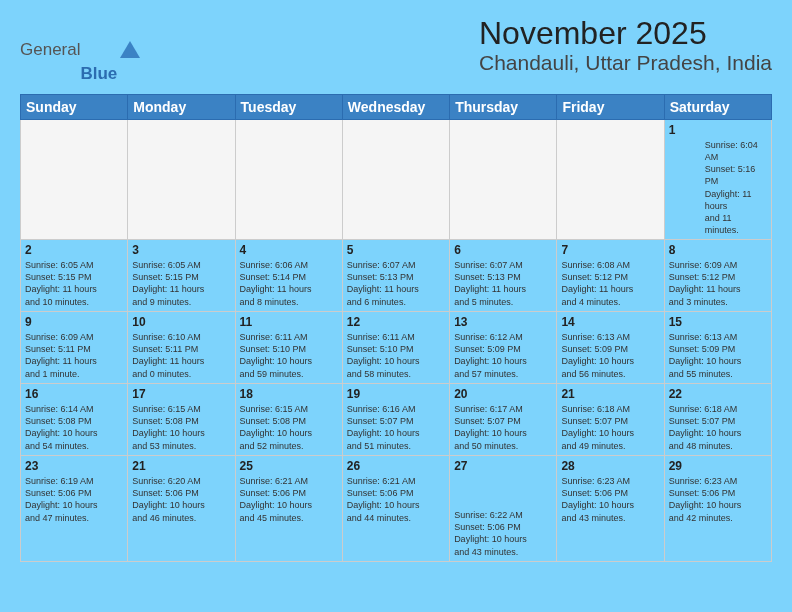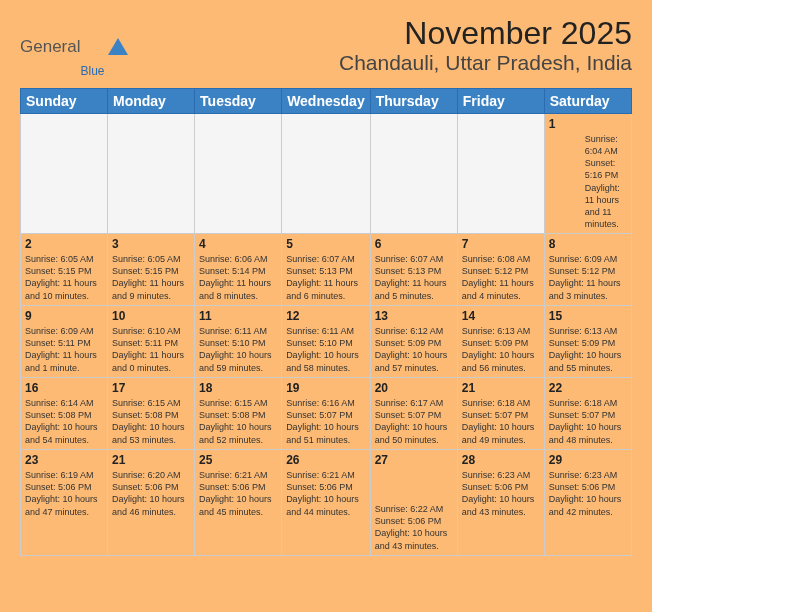--- a/index.html
+++ b/index.html
@@ -4,23 +4,23 @@
   <style>
     * { box-sizing: border-box; margin: 0; padding: 0; }
     body {
       font-family: Arial, sans-serif;
       background: #fff;
       width: 792px;
       height: 612px;
       overflow: hidden;
     }
     .page {
-      width: 652px;
+      width: 792px;
       height: 612px;
-      background: #fdba74;
+      background: #7dd3fc;
       padding: 16px 20px 10px 20px;
     }
     .header {
       display: flex;
       justify-content: space-between;
       align-items: flex-start;
       margin-bottom: 10px;
     }
     .logo {
       display: flex;
@@ -32,35 +32,34 @@
       align-items: center;
       font-size: 18px;
       font-weight: normal;
     }
     .logo-general {
       color: #555;
       font-size: 17px;
     }
     .logo-blue {
       color: #2B6CB0;
-      font-size: 12px;
-      font-weight: normal;
+      font-size: 17px;
+      font-weight: bold;
       margin-top: 48px;
     }
     .logo-triangle {
       width: 0;
       height: 0;
       border-left: 10px solid transparent;
       border-right: 10px solid transparent;
       border-bottom: 17px solid #3B82C4;
       margin-left: 3px;
       margin-top: -2px;
     }
     .title-block {
-      text-align: right;
     }
     .title-block h1 {
       font-size: 32px;
       font-weight: normal;
       color: #222;
       line-height: 1.1;
     }
     .title-block h2 {
       font-size: 21px;
       font-weight: normal;

